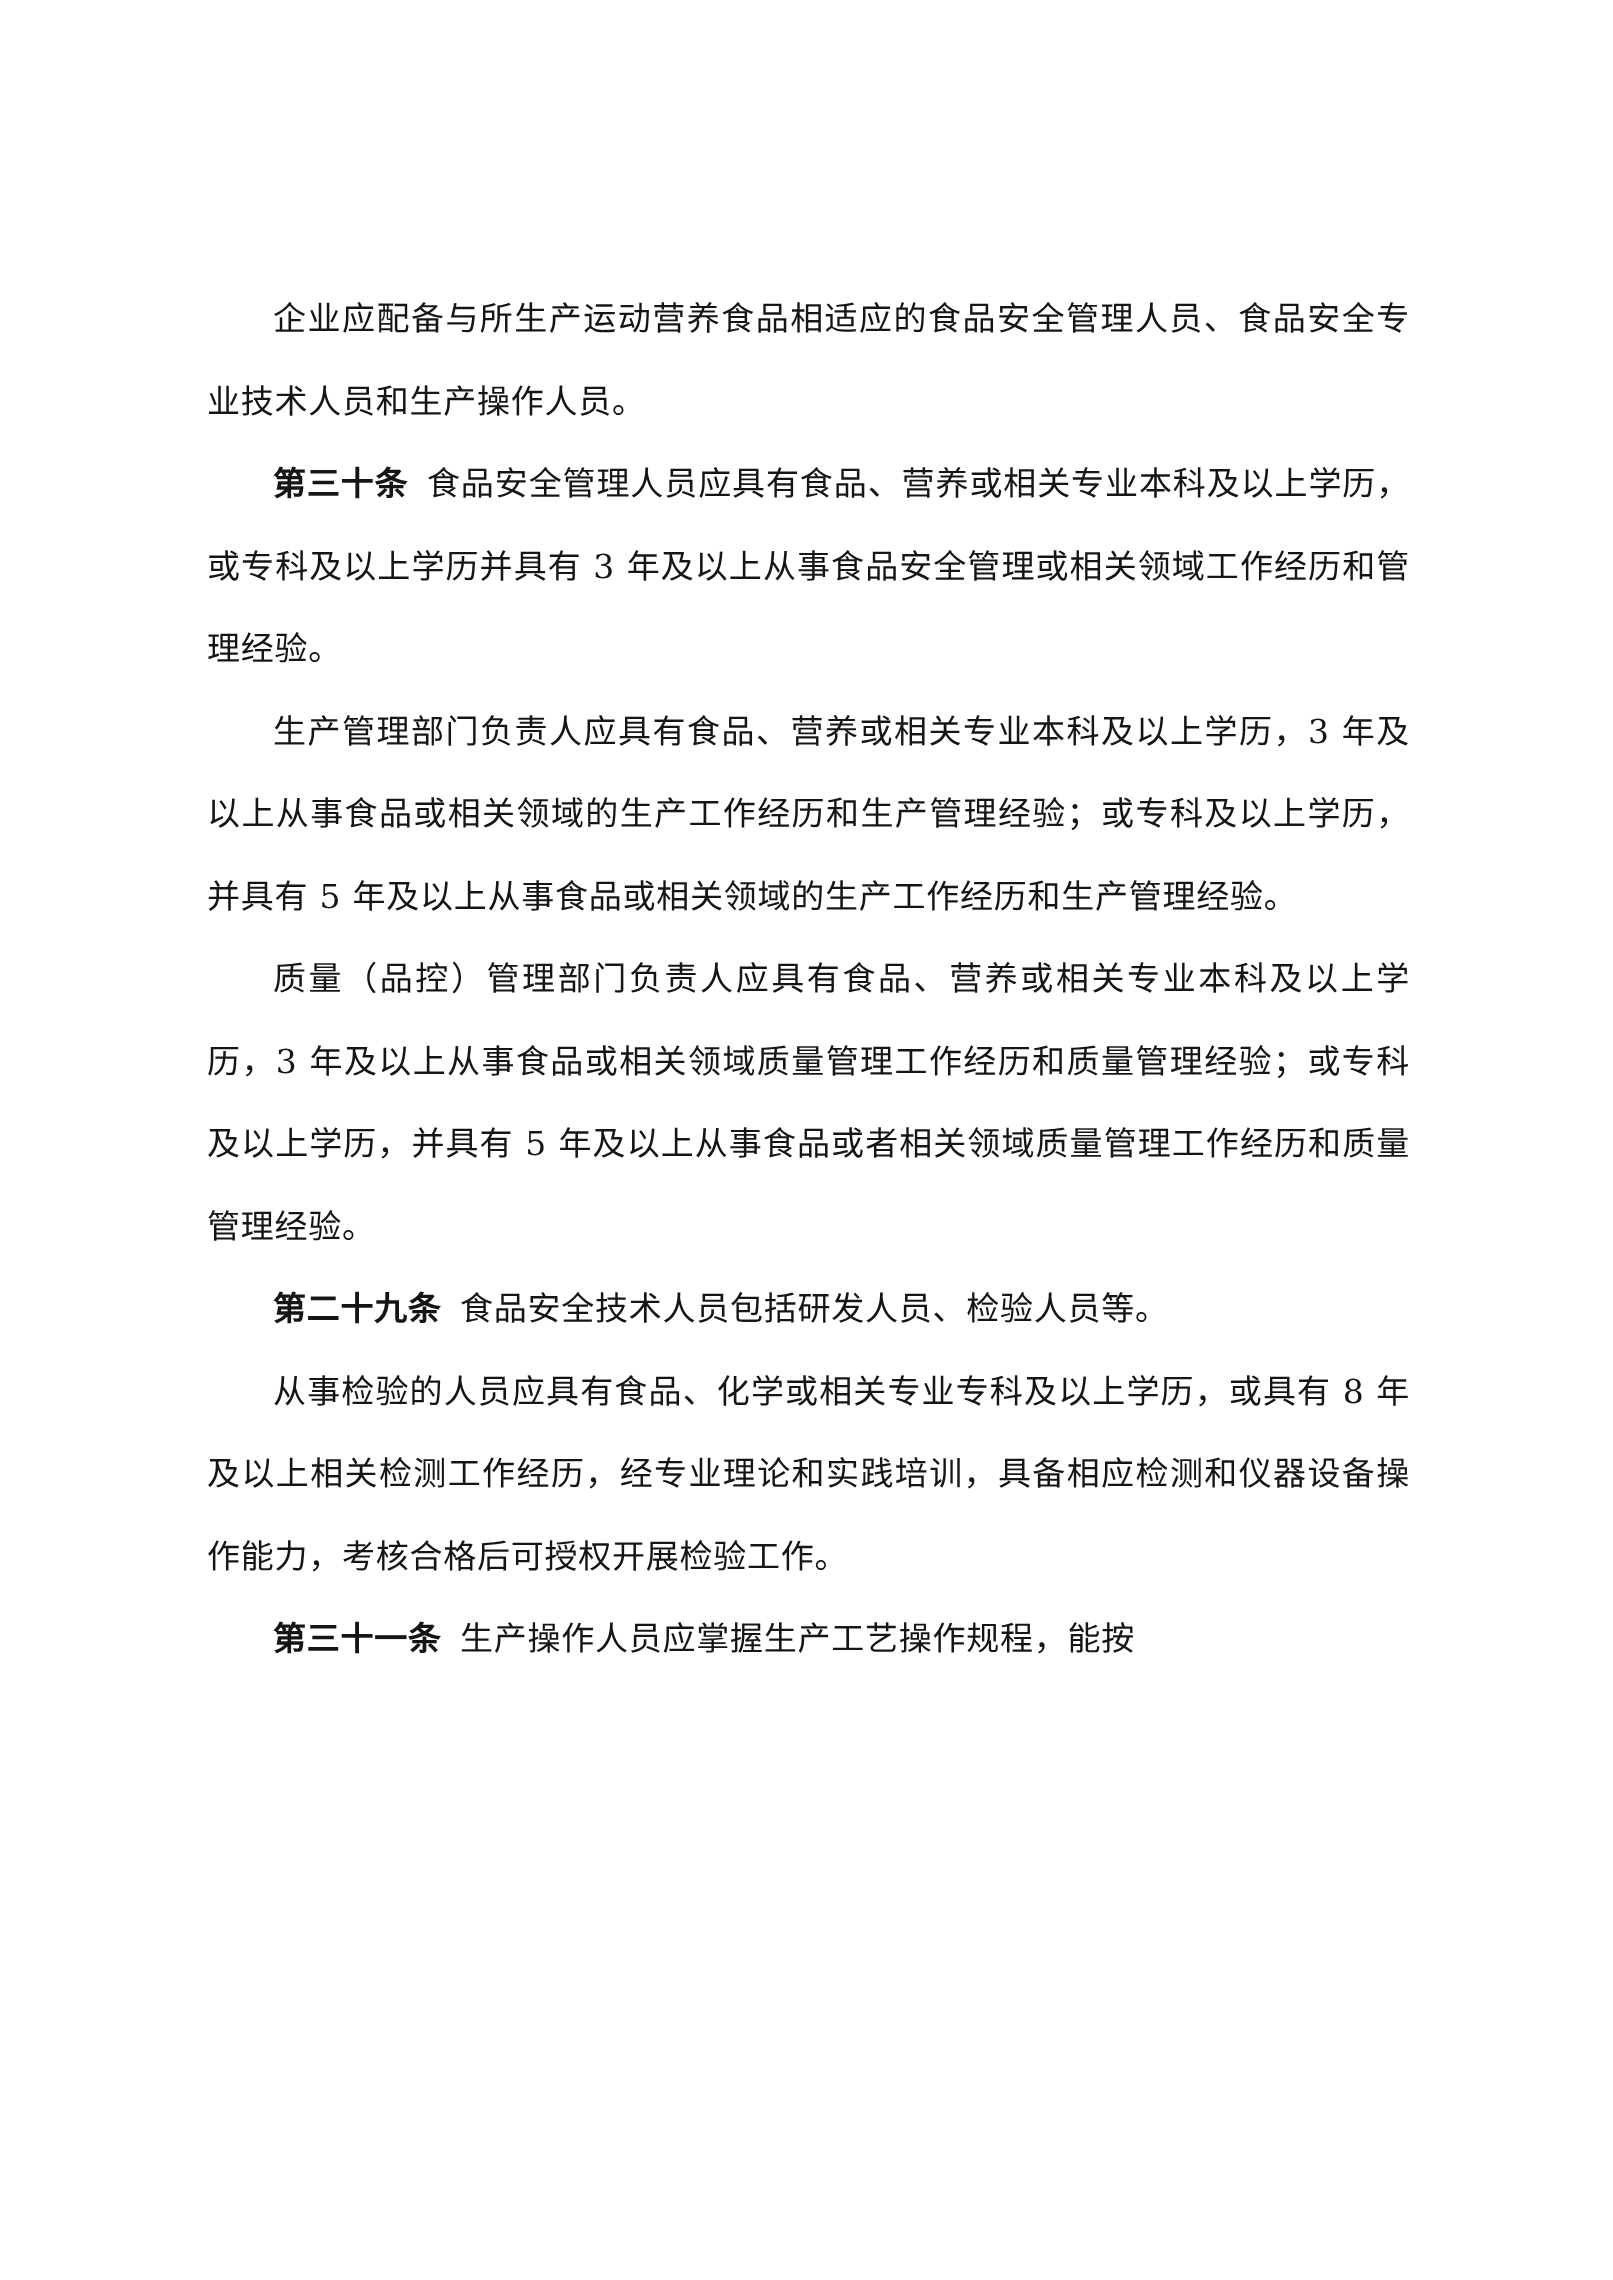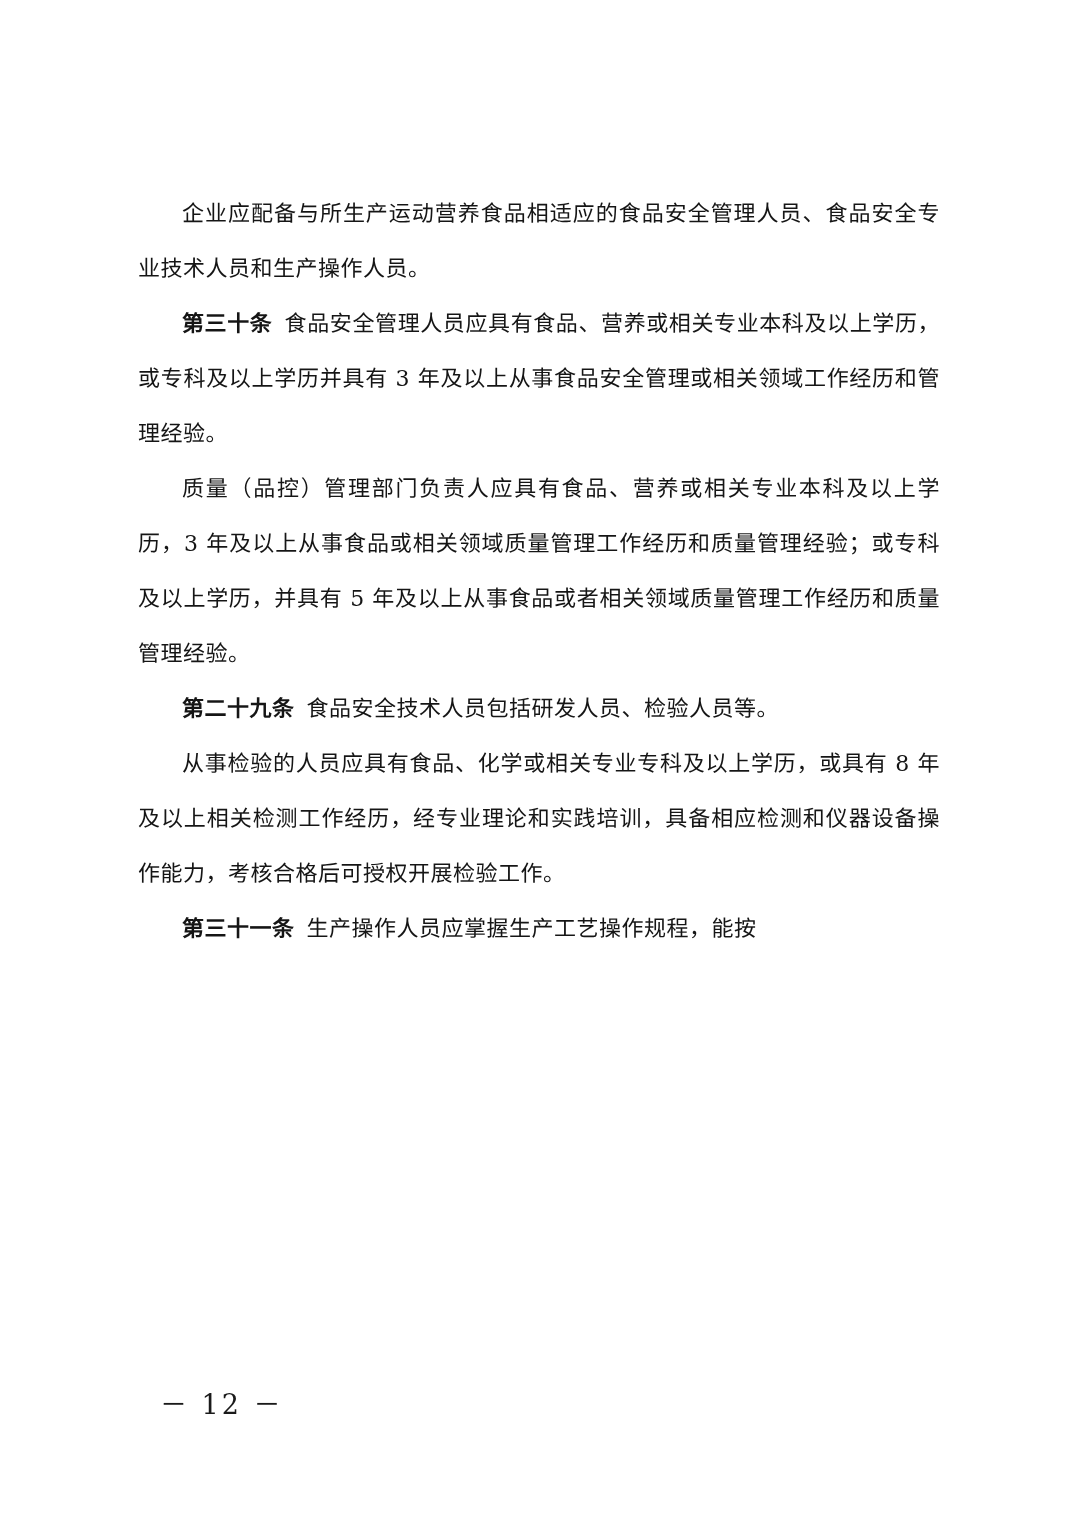--- a/index.html
+++ b/index.html
@@ -84,37 +84,37 @@
   <div class="text-column">
 
     <p class="para">
       <span>企业应配备与所生产运动营养食品相适应的食品安全管理人员、食品安全专业技术人员和生产操作人员。</span>
     </p>
 
     <p class="para">
       <span class="article-label">第三十条</span><span class="article-gap"></span><span>食品安全管理人员应具有食品、营养或相关专业本科及以上学历，或专科及以上学历并具有 3 年及以上从事食品安全管理或相关领域工作经历和管理经验。</span>
     </p>
 
+    <p class="para">
+      <span>生产管理部门负责人应具有食品、营养或相关专业本科及以上学历，3 年及以上从事食品或相关领域的生产工作经历和生产管理经验；或专科及以上学历，并具有 5 年及以上从事食品或相关领域的生产工作经历和生产管理经验。</span>
+    </p>
 
     <p class="para">
       <span>质量（品控）管理部门负责人应具有食品、营养或相关专业本科及以上学历，3 年及以上从事食品或相关领域质量管理工作经历和质量管理经验；或专科及以上学历，并具有 5 年及以上从事食品或者相关领域质量管理工作经历和质量管理经验。</span>
     </p>
 
     <p class="para">
       <span class="article-label">第二十九条</span><span class="article-gap"></span><span>食品安全技术人员包括研发人员、检验人员等。</span>
     </p>
 
 
     <p class="para">
       <span>从事检验的人员应具有食品、化学或相关专业专科及以上学历，或具有 8 年及以上相关检测工作经历，经专业理论和实践培训，具备相应检测和仪器设备操作能力，考核合格后可授权开展检验工作。</span>
     </p>
 
     <p class="para">
       <span class="article-label">第三十一条</span><span class="article-gap"></span><span>生产操作人员应掌握生产工艺操作规程，能按</span>
     </p>
 
   </div>
 
-  <div class="page-footer">
-    <p class="folio">－ 12 －</p>
-  </div>
 
 </div>
 
 </body></html>

